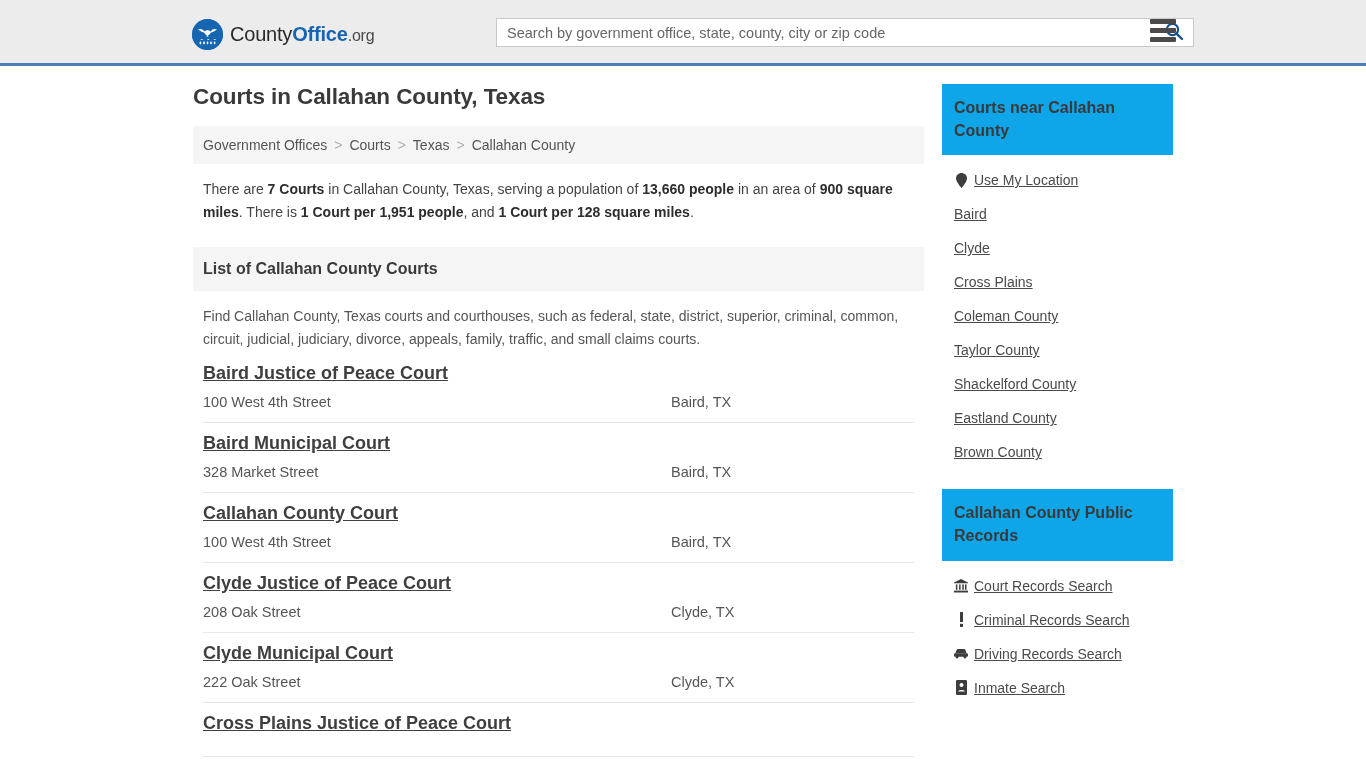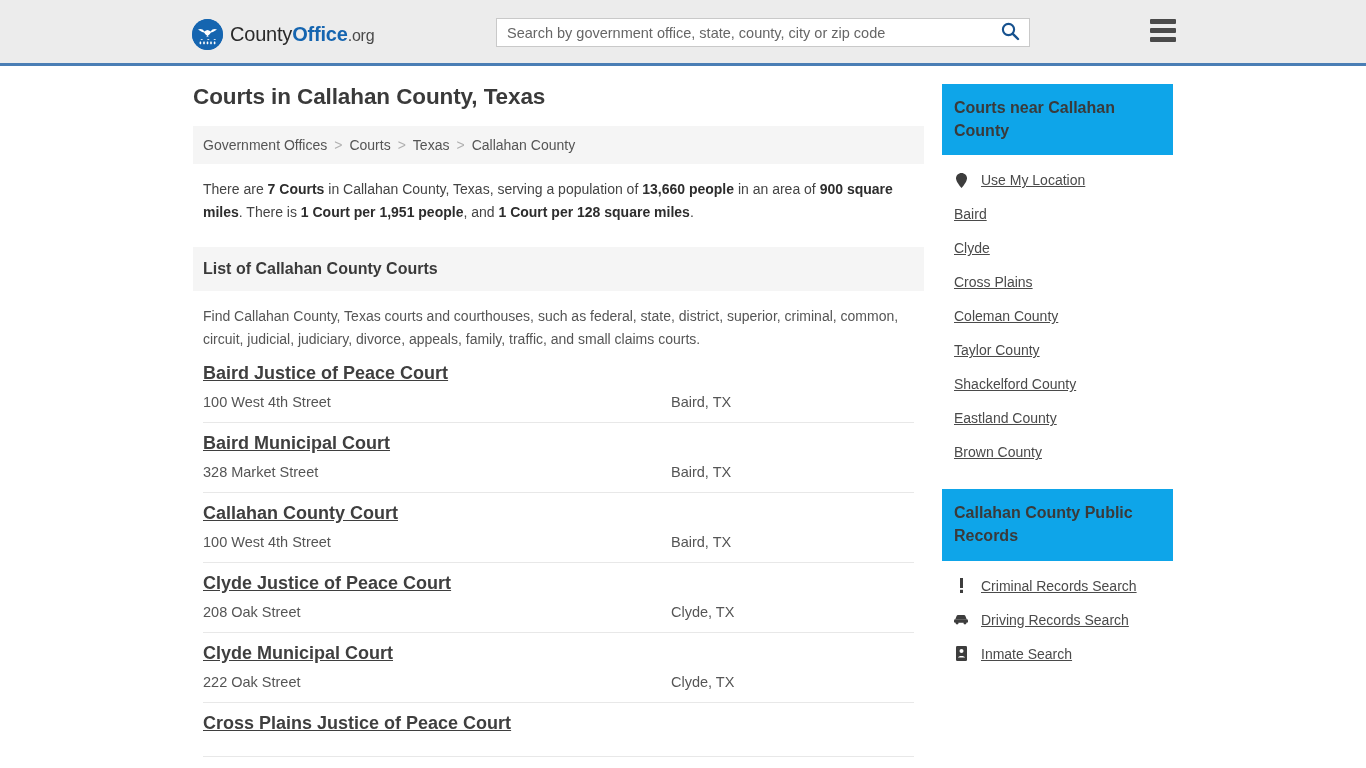--- a/index.html
+++ b/index.html
@@ -45,21 +45,21 @@
     white-space: nowrap;
   }
   .logo-text .t-office { color: #1565b0; font-weight: bold; }
   .logo-text .t-county { color: #2a2a2a; }
   .logo-text .t-org { color: #4a4a4a; font-size: 16px; }
 
   .search-wrap {
     position: absolute;
     left: 496px;
     top: 18px;
-    width: 534px;
+    width: 698px;
     height: 29px;
     background: #ffffff;
     border: 1px solid #c9c9c9;
     display: flex;
     align-items: center;
   }
   .search-input {
     flex: 1 1 auto;
     border: 0;
     outline: none;
@@ -184,21 +184,21 @@
     padding: 13px 12px;
     font-size: 16px;
     font-weight: bold;
     color: #3a3a3a;
     line-height: 1.42;
   }
   .side-links { padding: 8px 0 0 0; }
   .side-link {
     display: flex;
     align-items: center;
-    gap: 13px;
+    gap: 6px;
     padding: 9px 12px;
     font-size: 14px;
     color: #4a4a4a;
     cursor: pointer;
   }
   .side-link .lbl { text-decoration: underline; }
   .side-icon {
     width: 14px; height: 16px;
     flex: 0 0 14px;
     display: flex; align-items: center; justify-content: center;
@@ -361,20 +361,33 @@
           <div class="side-link">
             <span class="lbl">Brown County</span>
           </div>
         </div>
       </div>
 
       <div class="side-box">
         <div class="side-head">Callahan County Public Records</div>
         <div class="side-links">
 
+          <div class="side-link">
+            <span class="side-icon">
+              <svg width="14" height="14" viewBox="0 0 14 14">
+                <path d="M7 0 L14 3.4 V4.3 H0 V3.4 Z" fill="#3d3d3d"></path>
+                <rect x="1.9" y="5.4" width="1.5" height="5.4" fill="#3d3d3d"></rect>
+                <rect x="5.1" y="5.4" width="1.5" height="5.4" fill="#3d3d3d"></rect>
+                <rect x="8.3" y="5.4" width="1.5" height="5.4" fill="#3d3d3d"></rect>
+                <rect x="11" y="5.4" width="1.5" height="5.4" fill="#3d3d3d"></rect>
+                <rect x="0" y="11.6" width="14" height="1.9" fill="#3d3d3d"></rect>
+              </svg>
+            </span>
+            <span class="lbl">Court Records Search</span>
+          </div>
 
           <div class="side-link">
             <span class="side-icon">
               <svg width="5" height="15" viewBox="0 0 5 15">
                 <rect x="1" y="0" width="3" height="10" fill="#3d3d3d"></rect>
                 <rect x="1" y="11.8" width="3" height="3.2" fill="#3d3d3d"></rect>
               </svg>
             </span>
             <span class="lbl">Criminal Records Search</span>
           </div>

